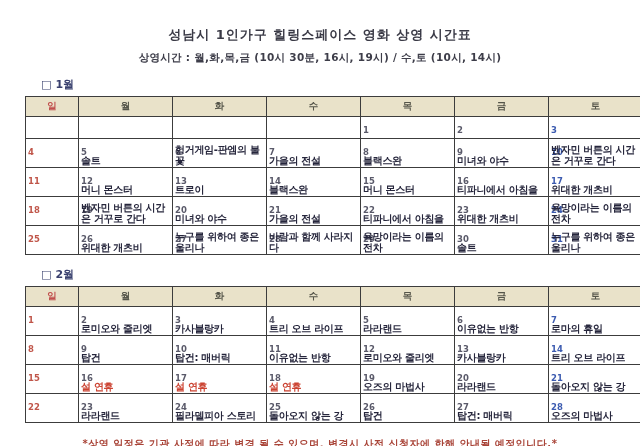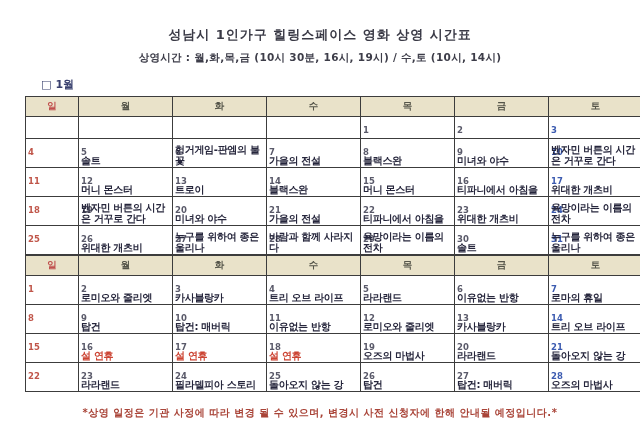--- a/index.html
+++ b/index.html
@@ -102,20 +102,23 @@
           <td><span class="date">26</span><div class="movie">위대한 개츠비</div></td>
           <td><span class="date">27</span><div class="movie">누구를 위하여 종은 울리나</div></td>
           <td><span class="date">28</span><div class="movie">바람과 함께 사라지다</div></td>
           <td><span class="date">29</span><div class="movie">욕망이라는 이름의 전차</div></td>
           <td><span class="date">30</span><div class="movie">솔트</div></td>
           <td><span class="date sat">31</span><div class="movie">누구를 위하여 종은 울리나</div></td>
         </tr>
       </tbody>
   </table>
 
+  <div class="month-label">
+    <span class="box">□</span><span>2월</span>
+  </div>
   <table class="cal">
     <colgroup>
       <col style="width:53px">
         <col style="width:94px">
         <col style="width:94px">
         <col style="width:94px">
         <col style="width:94px">
         <col style="width:94px">
         <col style="width:94px">
     </colgroup>

